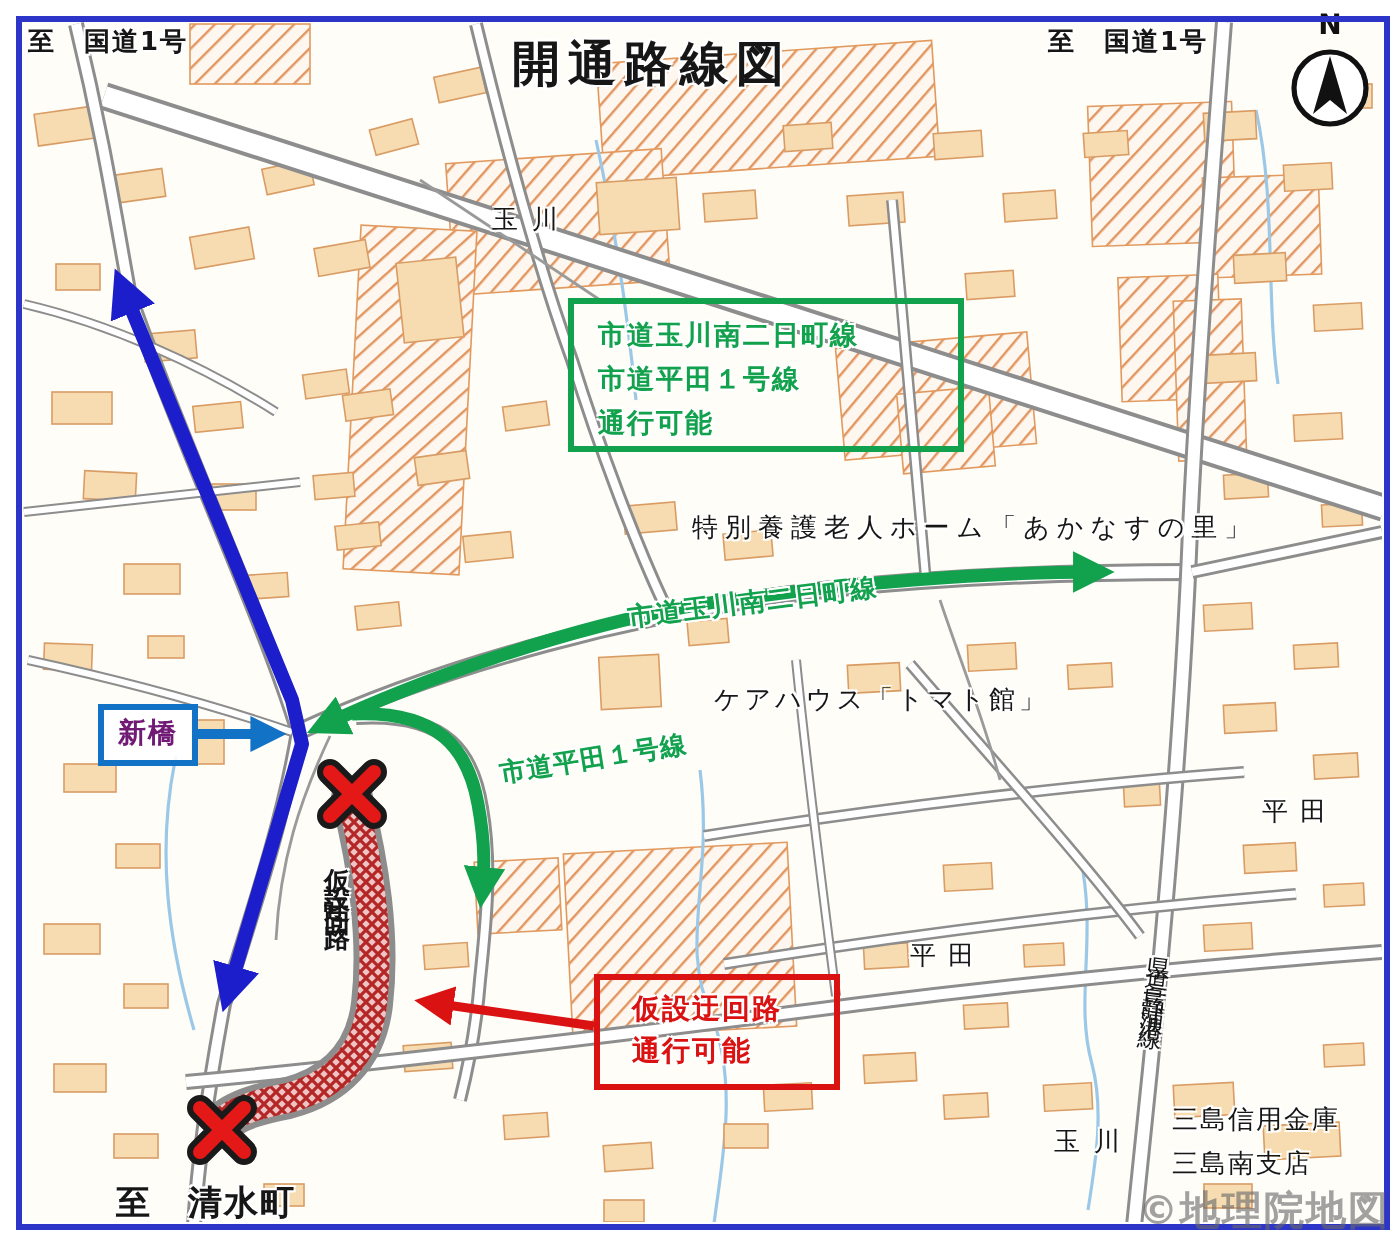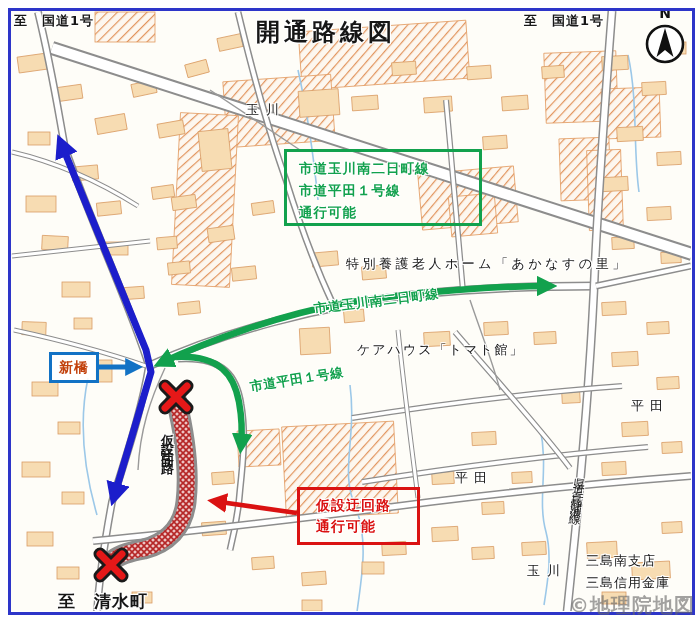--- a/index.html
+++ b/index.html
@@ -21,21 +21,21 @@
             border:3px solid #12a14d;padding:5px 0 0 12px;}
   #greenBox div{font-size:13.5px;font-weight:bold;color:#12a14d;line-height:22px;letter-spacing:1px;white-space:nowrap;
             text-shadow:1px 1px 0 #fff,-1px -1px 0 #fff,1px -1px 0 #fff,-1px 1px 0 #fff;}
   #nursingHome{left:346px;top:255px;font-size:13px;letter-spacing:3.5px;}
   #careHouse{left:357px;top:341px;font-size:13px;letter-spacing:2px;}
   #rlFutsuka{left:314px;top:300px;font-size:13px;font-weight:bold;color:#12a14d;letter-spacing:1px;
              transform:rotate(-7deg);transform-origin:left center;}
   #rlHirata{left:250px;top:378px;font-size:13px;font-weight:bold;color:#12a14d;letter-spacing:0.5px;
              transform:rotate(-9deg);transform-origin:left center;}
   #shinbashiBox{position:absolute;left:49px;top:352px;width:44px;height:25px;z-index:20;
-             border:3px solid #1272c5;background:rgba(255,255,255,.88);color:#c2410c;
+             border:3px solid #1272c5;background:rgba(255,255,255,.88);color:#701a75;
              font-size:14px;font-weight:bold;text-align:center;line-height:25px;letter-spacing:1px;}
   #kasetsuV{left:158px;top:424px;writing-mode:vertical-rl;text-orientation:upright;
             font-size:13px;font-weight:bold;letter-spacing:7px;}
   #redBox{position:absolute;left:297px;top:487px;width:101px;height:47px;z-index:20;
           border:3px solid #da1212;padding:5px 0 0 16px;}
   #redBox div{font-size:14px;font-weight:bold;color:#da1212;line-height:21px;letter-spacing:1px;white-space:nowrap;
           text-shadow:1px 1px 0 #fff,-1px -1px 0 #fff,1px -1px 0 #fff,-1px 1px 0 #fff;}
   #hirataLeft{left:455px;top:469px;font-size:13px;letter-spacing:6px;}
   #hirataRight{left:631px;top:397px;font-size:13px;letter-spacing:6px;}
   #tamagawaBottom{left:527px;top:562px;font-size:13px;letter-spacing:7px;}
@@ -290,21 +290,21 @@
     <div>仮設迂回路</div>
     <div>通行可能</div>
   </div>
 
   <div id="hirataLeft" class="lbl">平田</div>
   <div id="hirataRight" class="lbl">平田</div>
   <div id="tamagawaBottom" class="lbl">玉川</div>
   <div id="kendoV" class="lbl">県道三島静浦港線</div>
 
   <div id="bank" class="lbl">
+    <div>三島信用金庫</div>
     <div>三島南支店</div>
-    <div>三島信用金庫</div>
   </div>
 
   <div id="toShimizu" class="lbl">至　清水町</div>
   <div id="copyright" class="lbl">©地理院地図</div>
 
   <div id="frame"></div>
 </div>
 
 </body></html>

